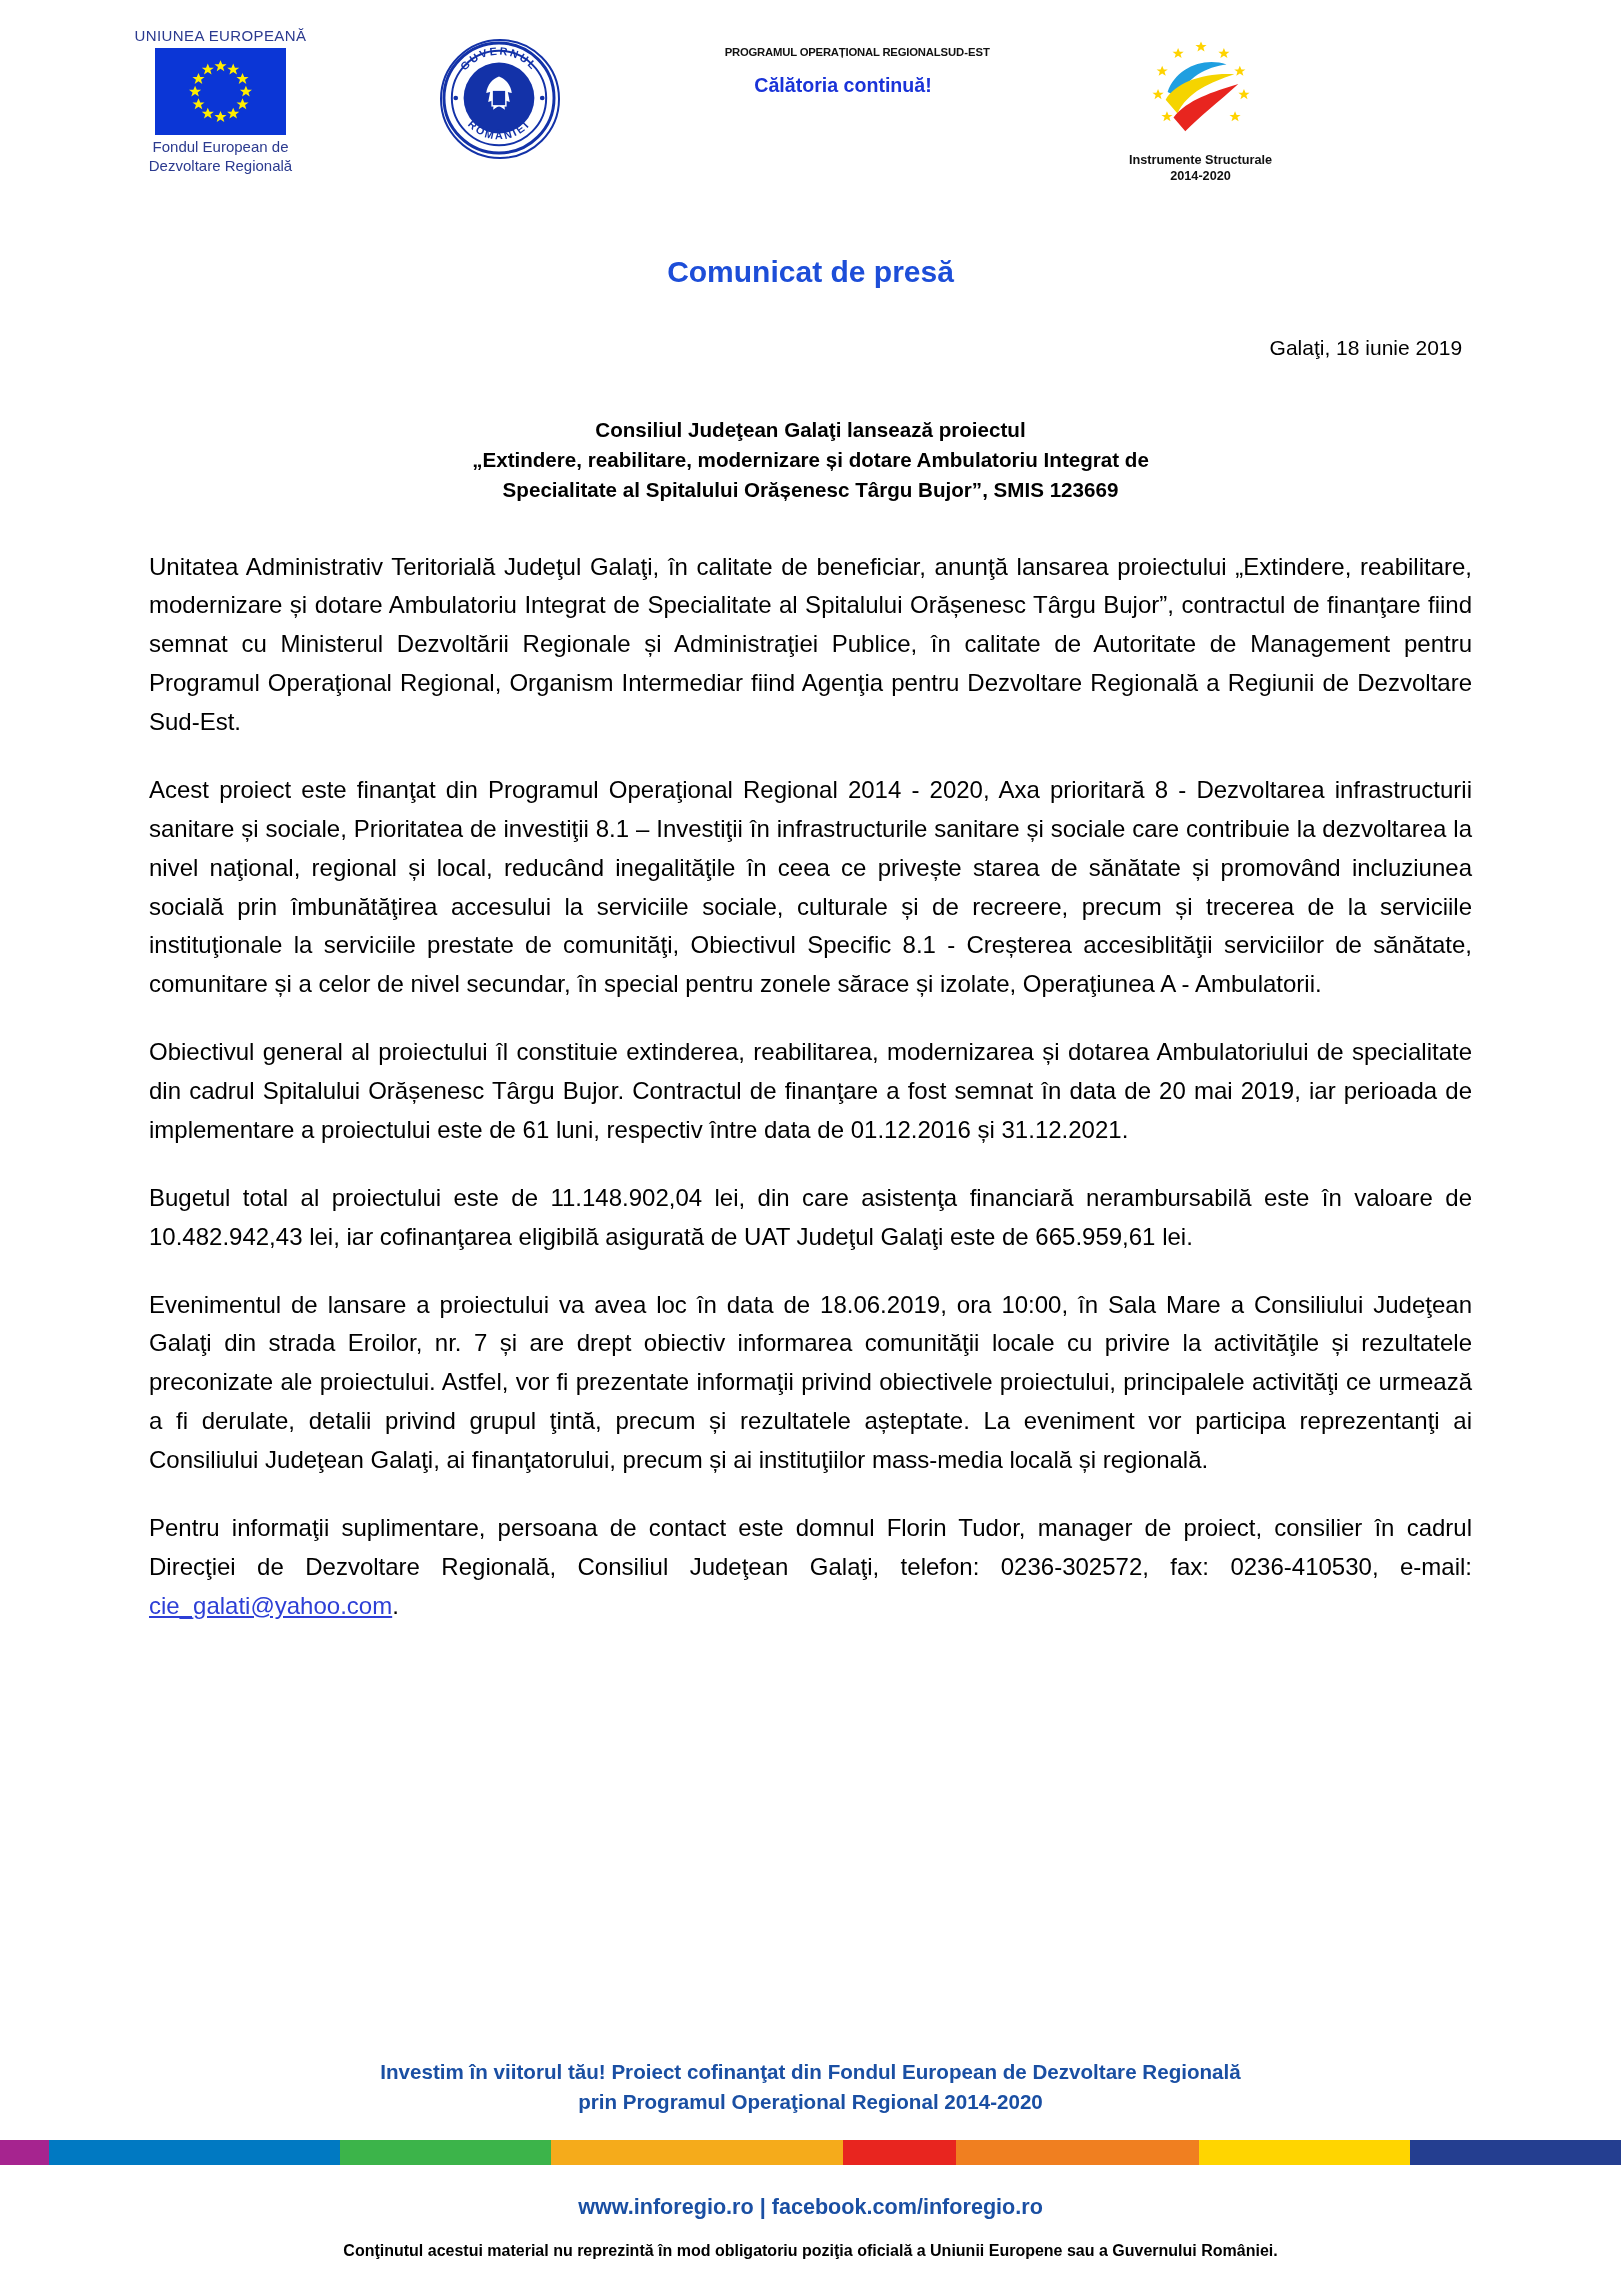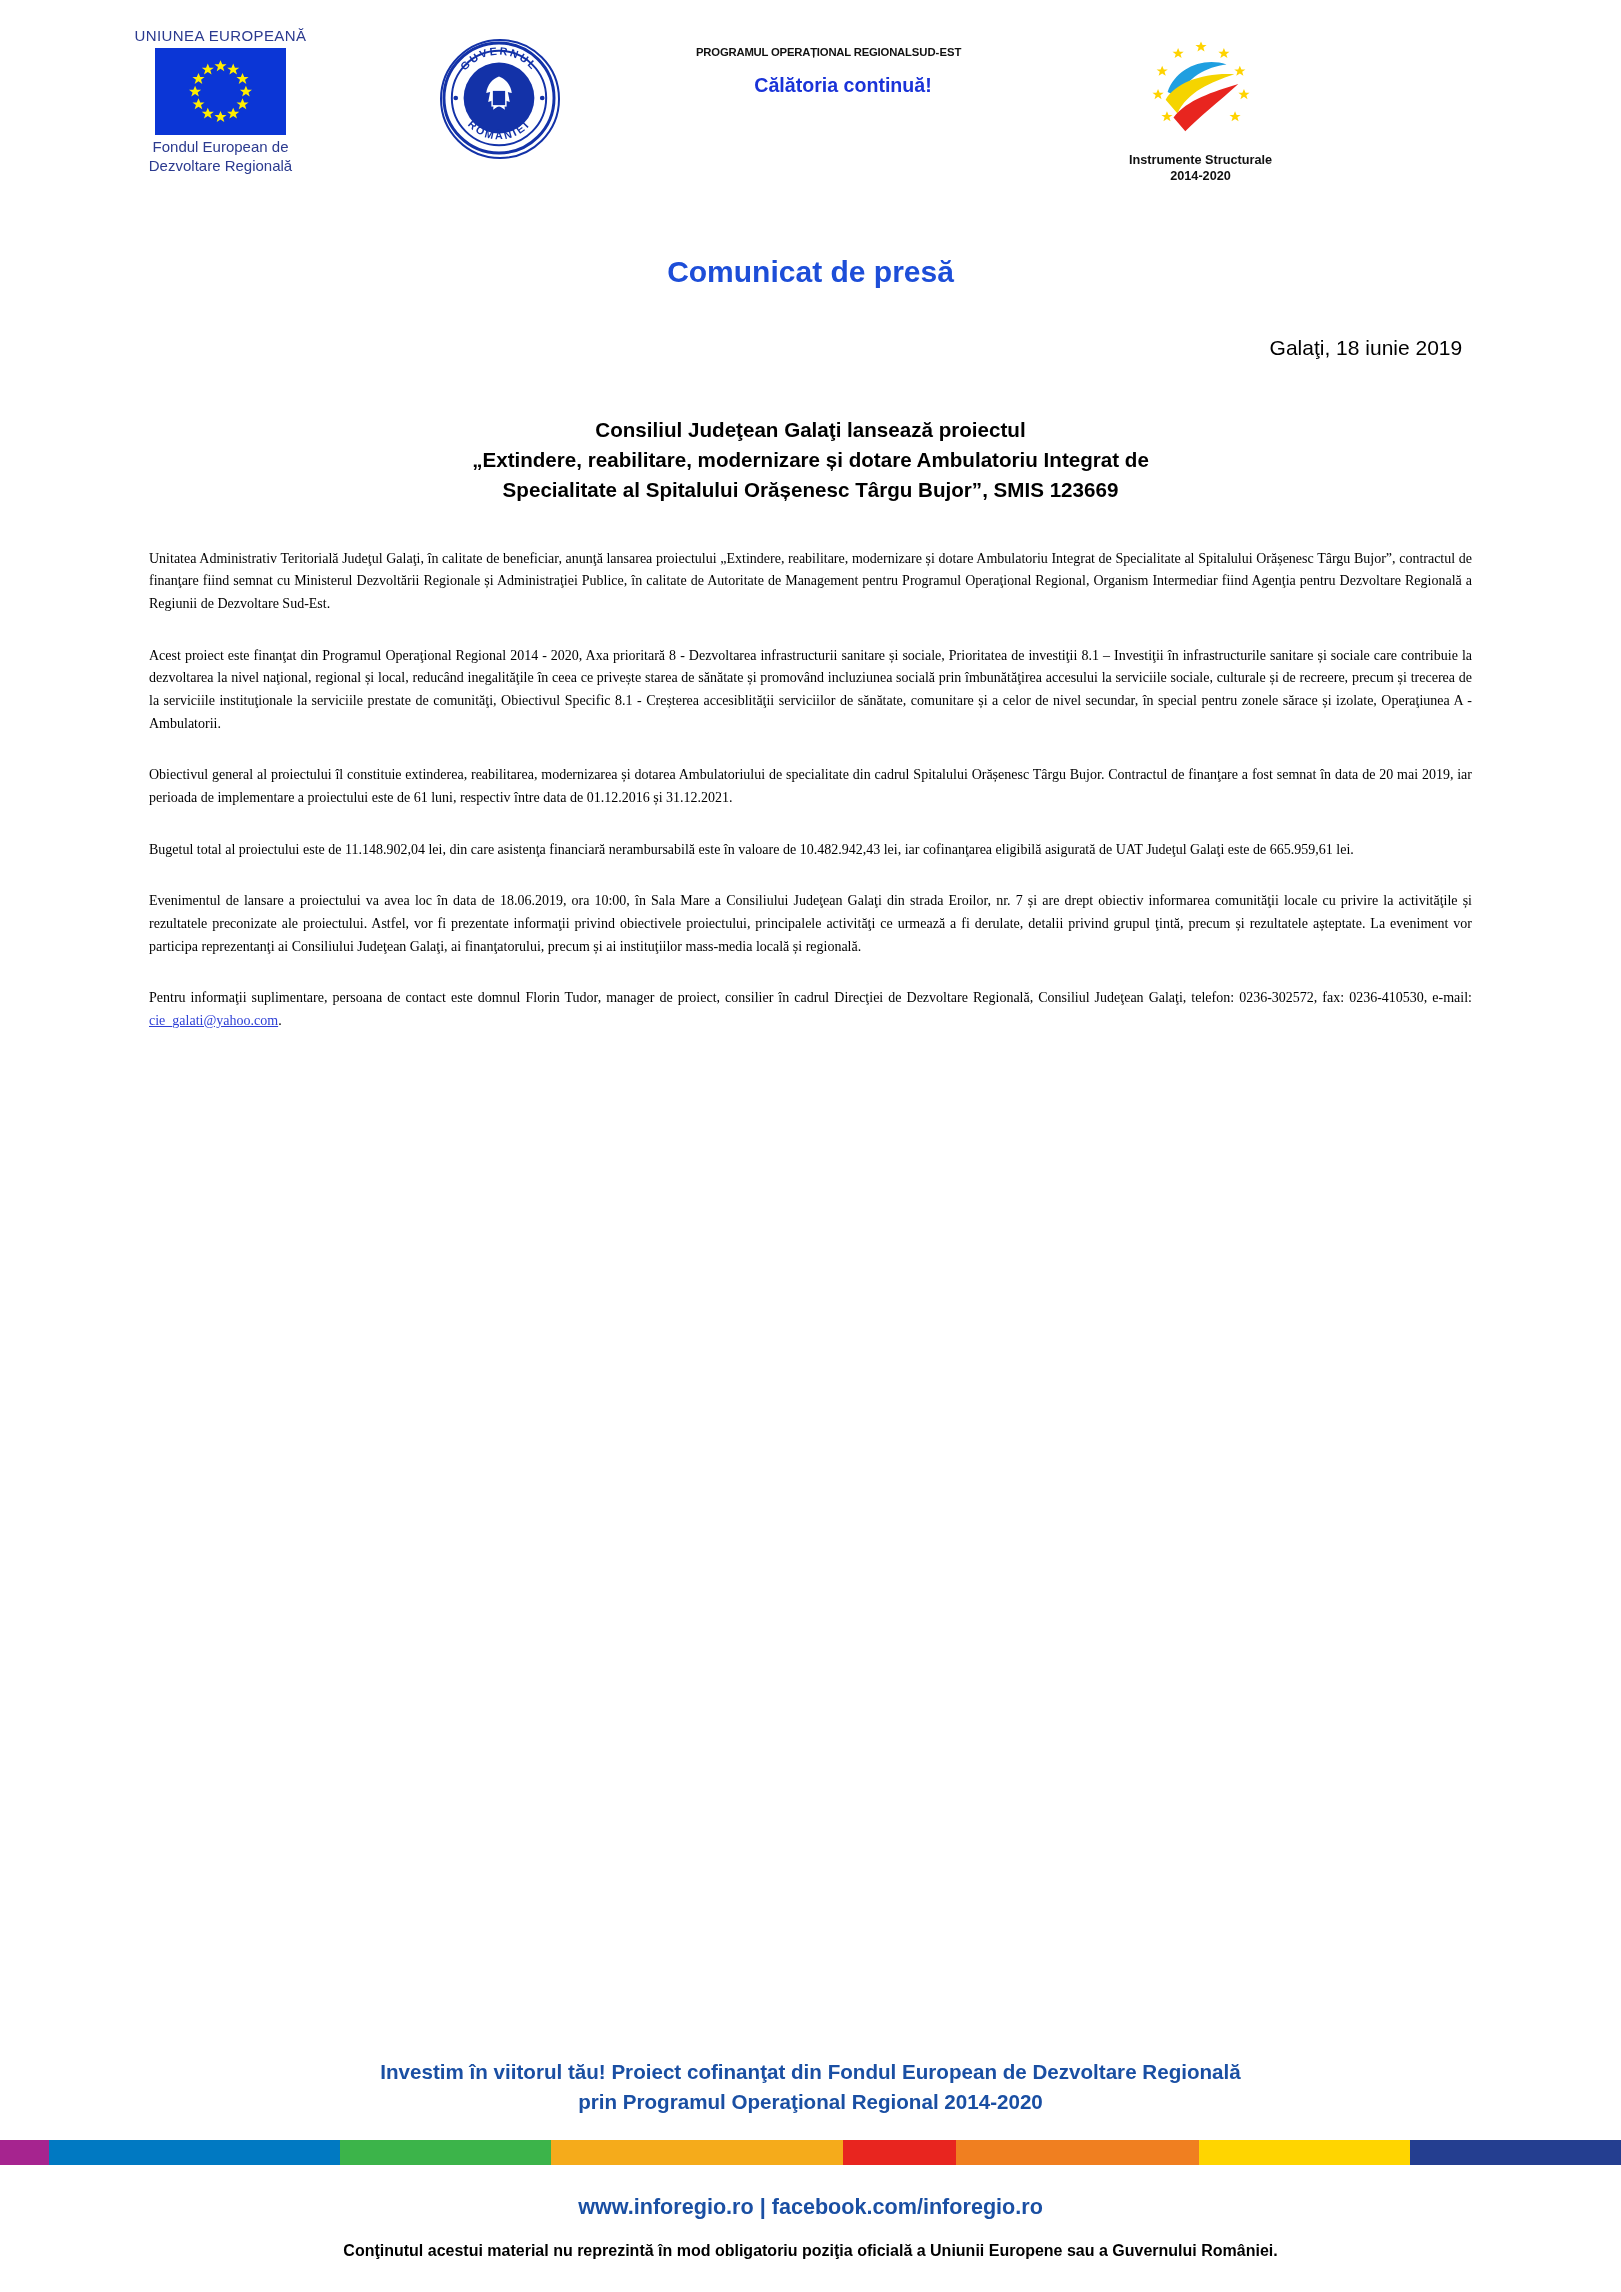--- a/index.html
+++ b/index.html
@@ -107,21 +107,21 @@
     content: "";
     position: absolute;
     left: 50%; top: 50%;
     transform: translate(-50%,-50%);
     width: 25.5px; height: 25.5px;
     background: #ffffff;
     border-radius: 50%;
   }
   .regio-sub {
     display: flex;
-    justify-content: flex-start;
+    justify-content: flex-end;
     align-items: center;
     width: 294px;
     margin: 1px auto 16px auto;
   }
   .regio-sub-left {
     color: #111111;
     font-size: 11.3px;
     font-weight: bold;
     letter-spacing: -0.2px;
     font-family: "Liberation Sans", sans-serif;
@@ -180,24 +180,24 @@
     font-size: 20.6px;
     font-weight: bold;
     line-height: 1.45;
     margin-top: 55px;
     font-family: "Liberation Sans", sans-serif;
   }
   .subtitle div { display: block; }
 
   .para {
     text-align: justify;
-    font-size: 14px;
+    font-size: 24px;
     line-height: 1.62;
     margin-top: 29px;
-    font-family: Liberation Serif, serif;
+    font-family: Liberation Sans, sans-serif;
   }
   .para:first-of-type { margin-top: 43px; }
   .email-link {
     color: #2d3fd6;
     text-decoration: underline;
   }
 
   
   .footer {
     position: absolute;

